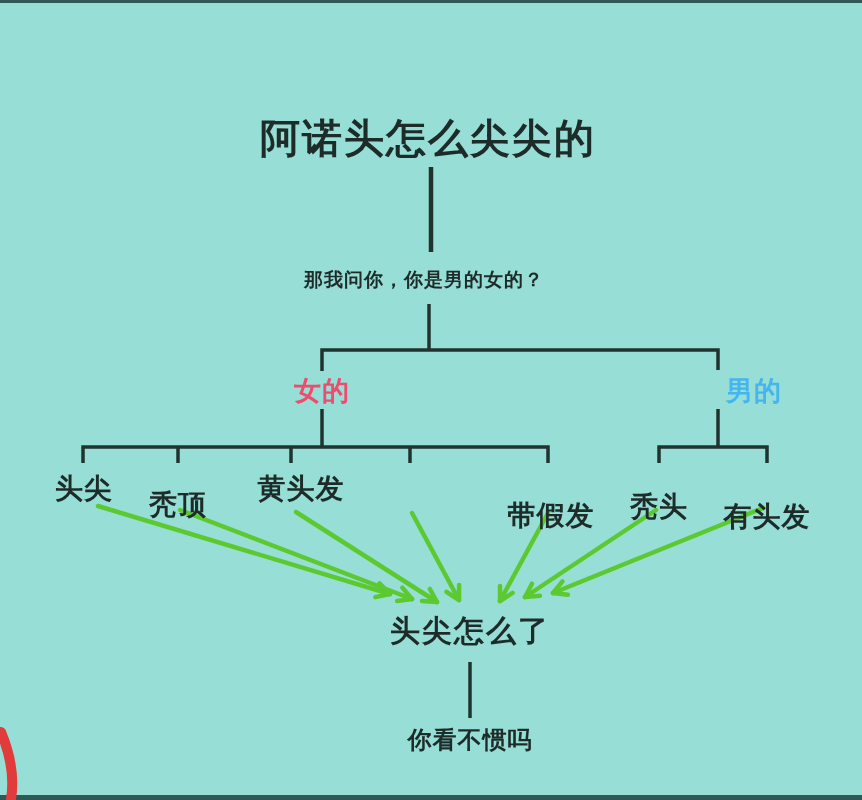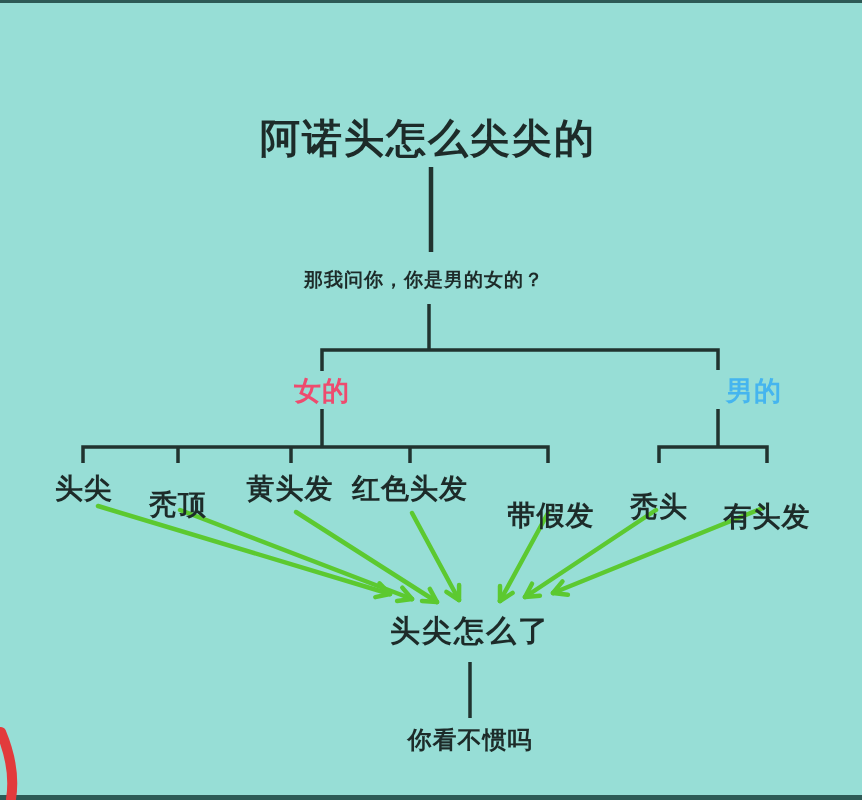--- a/index.html
+++ b/index.html
@@ -98,22 +98,21 @@
   <div class="node title" style="left:428px;top:138px">阿诺头怎么尖尖的</div>
 
   <div class="node question" style="left:424px;top:280px">那我问你，你是男的女的？</div>
 
   <div class="node gender female" style="left:322px;top:391px">女的</div>
 
   <div class="node gender male" style="left:754px;top:391px">男的</div>
 
   <div class="node leaf" style="left:84px;top:489px">头尖</div>
   <div class="node leaf" style="left:178px;top:505px">秃顶</div>
-  <div class="node leaf" style="left:290px;top:489px">黄头发</div>
-  <div class="node leaf" style="left:410px;top:489px">红色头发</div>
+  <div class="node leaf" style="left:301px;top:489px">黄头发</div>
   <div class="node leaf" style="left:551px;top:516px">带假发</div>
   <div class="node leaf" style="left:659px;top:507px">秃头</div>
   <div class="node leaf" style="left:767px;top:517px">有头发</div>
 
   <div class="node convergence" style="left:470px;top:631px">头尖怎么了</div>
 
   <div class="node final" style="left:470px;top:740px">你看不惯吗</div>
 
 </div>
 

